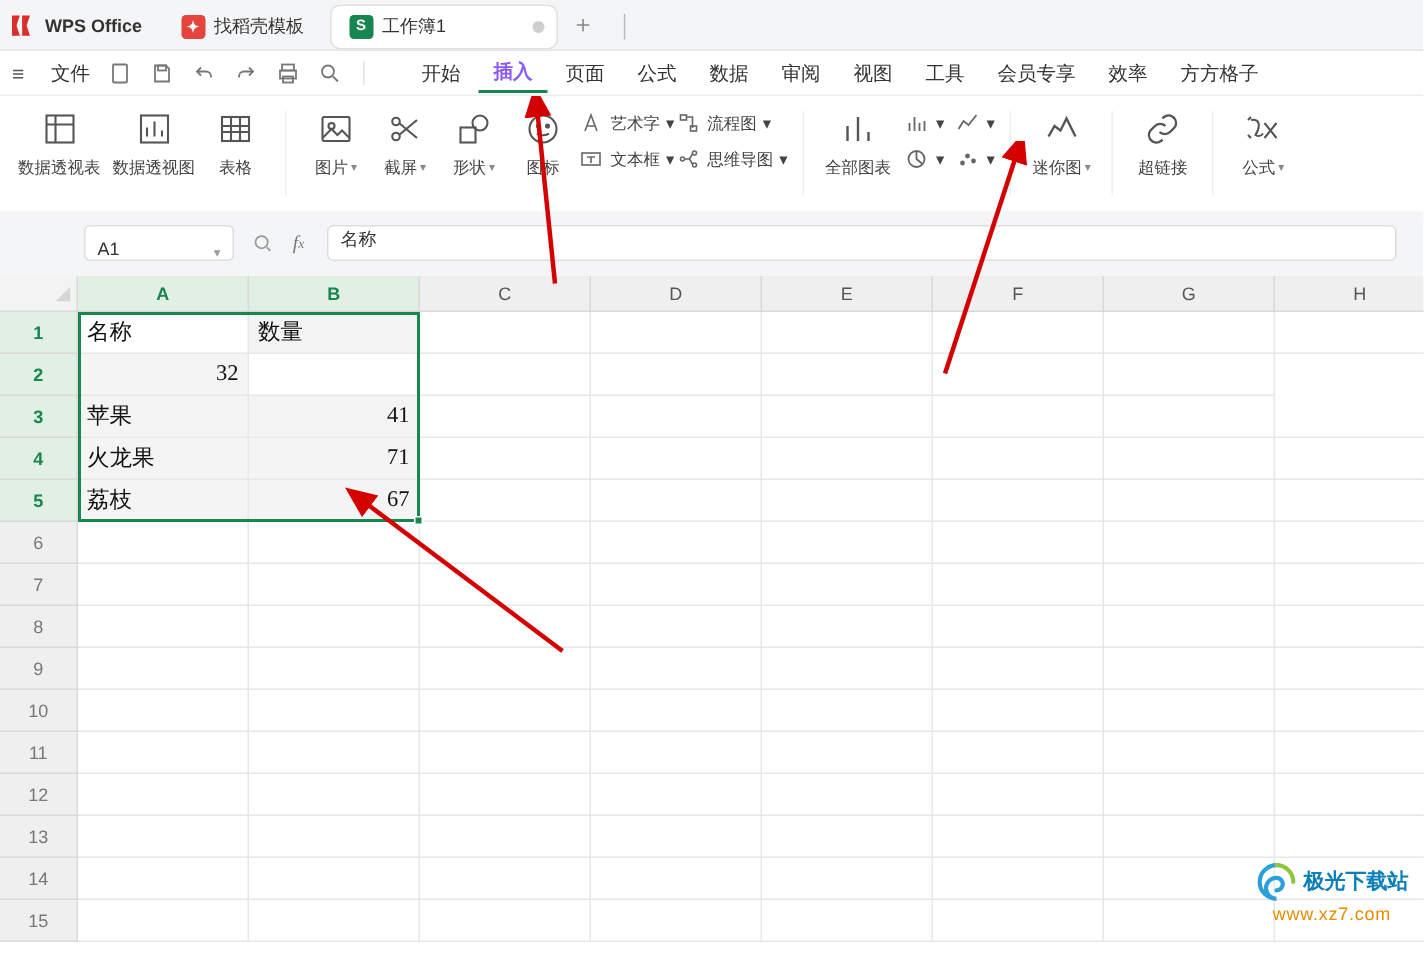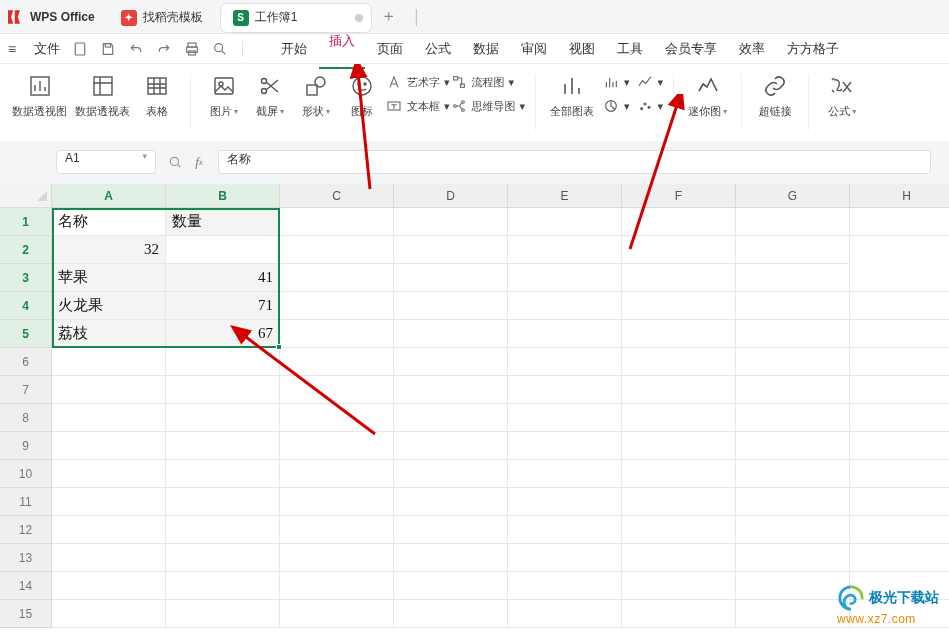--- a/index.html
+++ b/index.html
@@ -18,38 +18,38 @@
 
 
 .menubar{height:30px;background:#fff;display:flex;align-items:center;gap:2px;padding:0 8px;border-bottom:1px solid #eee;}
 .menubar .ham{width:18px;font-size:14px;color:#555;}
 .menubar .file-link{font-size:13px;color:#333;margin:0 6px;text-align:right;}
 .qicons{display:flex;gap:8px;margin:0 4px 0 2px;}
 .qicons span{width:20px;height:20px;display:flex;align-items:center;justify-content:center;color:#777;font-size:14px;}
 .msep{width:1px;height:16px;background:#e2e2e2;margin:0 6px;}
 .menuspacer{width:18px;}
 .menutab{font-size:13px;color:#333;padding:4px 10px;cursor:default;}
-.menutab.active{color:#be185d;font-weight:400;border-bottom:2px solid #17864f;padding-bottom:17px;}
+.menutab.active{color:#8b5cf6;font-weight:700;border-bottom:2px solid #17864f;padding-bottom:3px;}
 
 
 .ribbon{height:78px;background:#fff;display:flex;align-items:flex-start;padding:6px 8px 0;gap:0;border-bottom:1px solid #f5f5f5; box-shadow:0 2px 4px rgba(0,0,0,0.04);}
 .rgroup{display:flex;align-items:flex-start;height:70px;}
 .rsep{width:1px;height:56px;background:#eee;margin:4px 10px 0;}
 .rbtn{display:flex;flex-direction:column;align-items:center;justify-content:flex-start;min-width:46px;gap:4px;padding:2px 4px;}
 .rbtn .ic{height:28px;display:flex;align-items:center;justify-content:center;color:#555;}
 .rbtn .lbl{font-size:11px;color:#444;white-space:nowrap;display:flex;align-items:center;gap:2px;}
 .rbtn .car{font-size:8px;color:#888;}
 .rstack{display:flex;flex-direction:column;gap:4px;padding-top:2px;}
 .rstack .sbtn{display:flex;align-items:center;gap:4px;font-size:11px;color:#444;height:20px;}
 .sbtn .sic{width:18px;height:18px;display:flex;align-items:center;justify-content:center;color:#666;}
 
 
 .fbar-wrap{background:#f4f5f6;padding:6px 0 8px 0;}
 .fbar{height:28px;display:flex;align-items:center;padding:0 18px 0 56px;gap:10px;}
-.namebox{width:100px;height:24px;background:#fff;border:1px solid #ddd;border-radius:4px;display:flex;align-items:flex-start;padding:0 8px;font-size:12px;color:#333;justify-content:space-between;}
+.namebox{width:100px;height:24px;background:#fff;border:1px solid #ddd;border-radius:4px;display:flex;align-items:flex-end;padding:0 8px;font-size:12px;color:#333;justify-content:space-between;}
 .namebox .dd{font-size:9px;color:#999;}
 .fx-ic{display:flex;gap:6px;align-items:center;color:#888;font-size:12px;}
 .fx-ic span{width:18px;height:18px;display:flex;align-items:center;justify-content:center;}
 .formula-input{flex:1;height:24px;background:#fff;border:1px solid #ddd;border-radius:4px;padding:0 8px;font-size:12px;color:#333;}
 
 
 .grid{position:relative;}
 .corner{position:absolute;left:0;top:0;width:52px;height:24px;background:#f3f3f3;border-right:1px solid #d9d9d9;border-bottom:1px solid #d9d9d9;display:flex;align-items:center;justify-content:flex-end;padding-right:4px;}
 .corner svg{opacity:.5}
 .colheads{position:absolute;left:52px;top:0;right:0;height:24px;display:flex;}
@@ -64,21 +64,21 @@
 .cell.num{justify-content:flex-end;}
 .selection-outline{position:absolute;left:52px;top:24px;width:228px;height:140px;border:2px solid #17864f;pointer-events:none;}
 .sel-handle{position:absolute;left:276px;top:160px;width:6px;height:6px;background:#17864f;border:1px solid #fff;}
 .cell.selcell{background:#f4f4f4;}
 .cell.active{background:#fff;}
 
 
 .arrow{position:absolute;pointer-events:none;}
 
 
-.watermark{position:absolute;right:10px;bottom:10px;text-align:left;font-size:12px;}
+.watermark{position:absolute;right:10px;bottom:20px;text-align:center;font-size:12px;}
 .wm-logo{display:flex;align-items:center;justify-content:flex-end;gap:4px;}
 .wm-logo .swirl{width:28px;height:28px;}
 .wm-text{color:#0a7fb8;font-weight:600;font-size:14px;}
 .wm-url{color:#e98a00;font-size:12px;letter-spacing:0.5px;}
 
 svg{display:block}
 </style>
 </head>
 <body>
 
@@ -157,33 +157,33 @@
   <span class="menutab">效率</span>
   <span class="menutab">方方格子</span>
 </div>
 
 <div class="ribbon">
   <div class="rgroup">
     <div class="rbtn">
       <div class="ic">
           <svg width="24" height="24" viewBox="0 0 24 24" fill="none" stroke="#555" stroke-width="1.4">
             <rect x="3" y="3" width="18" height="18"></rect>
+            <path d="M3 9h18M9 3v18"></path>
+          </svg>
+        </div>
+      <div class="lbl">数据透视表</div>
+    </div>
+    <div class="rbtn">
+      <div class="ic">
+          <svg width="24" height="24" viewBox="0 0 24 24" fill="none" stroke="#555" stroke-width="1.4">
+            <rect x="3" y="3" width="18" height="18"></rect>
             <path d="M7 17V11M12 17V7M17 17v-4"></path>
           </svg>
         </div>
       <div class="lbl">数据透视图</div>
-    </div>
-    <div class="rbtn">
-      <div class="ic">
-          <svg width="24" height="24" viewBox="0 0 24 24" fill="none" stroke="#555" stroke-width="1.4">
-            <rect x="3" y="3" width="18" height="18"></rect>
-            <path d="M3 9h18M9 3v18"></path>
-          </svg>
-        </div>
-      <div class="lbl">数据透视表</div>
     </div>
     <div class="rbtn">
       <div class="ic">
           <svg width="24" height="24" viewBox="0 0 24 24" fill="none" stroke="#555" stroke-width="1.4">
             <rect x="3" y="4" width="18" height="16"></rect>
             <path d="M3 10h18M3 14h18M9 4v16M15 4v16"></path>
           </svg>
         </div>
       <div class="lbl">表格</div>
     </div>

